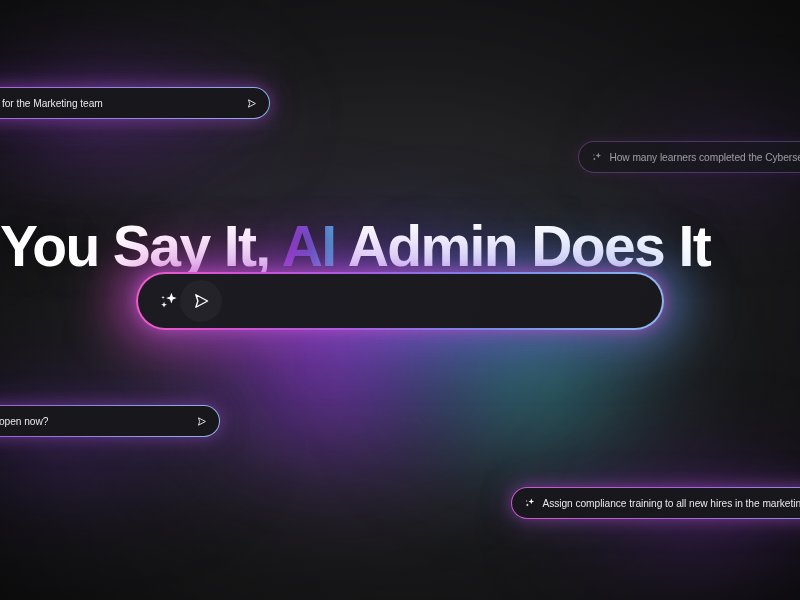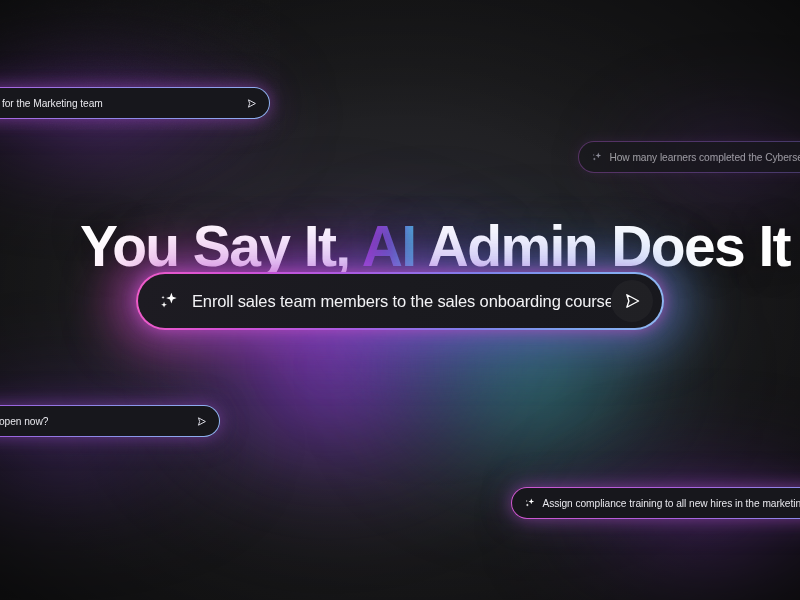--- a/index.html
+++ b/index.html
@@ -85,21 +85,21 @@
     pointer-events: none;
     opacity: 0.40;
     mix-blend-mode: overlay;
   }
 
   
   .headline {
     position: absolute;
     left: 0; right: 10px;
     top: 176px;
-    text-align: right;
+    text-align: left;
     font-size: 57px;
     line-height: 64px;
     font-weight: 700;
     letter-spacing: -1.6px;
     color: #ffffff;
     white-space: nowrap;
     text-shadow: 0 0 30px rgba(0,0,0,0.55);
   }
   .headline .ai {
     background-image: linear-gradient(100deg, #8d3fd6 0%, #9b44dd 22%, #7b63e8 52%, #59a6e8 78%, #49c7e8 100%);
@@ -264,21 +264,20 @@
 
   <div class="prompt-wrap">
     <div class="prompt-halo"></div>
     <div class="prompt-bar">
       <div class="prompt-inner">
         <svg class="spark" viewBox="0 0 24 24">
           <path d="M14.6 3.1l1.55 4.2 4.2 1.55-4.2 1.55-1.55 4.2-1.55-4.2-4.2-1.55 4.2-1.55z" fill="#ffffff"></path>
           <path d="M6.6 12.9l.85 2.3 2.3.85-2.3.85-.85 2.3-.85-2.3-2.3-.85 2.3-.85z" fill="#ffffff"></path>
           <path d="M5.5 6.2l.5 1.35 1.35.5-1.35.5-.5 1.35-.5-1.35-1.35-.5 1.35-.5z" fill="#ffffff"></path>
         </svg>
-        <div class="prompt-text" placeholder="Ask AI Admin anything">Enroll sales team members to the sales onboarding course</div>
         <div class="send-btn">
           <svg width="22" height="22" viewBox="0 0 24 24">
             <path d="M6.4 5.2 L19.2 12 L6.4 18.8 L8.6 12 Z" fill="none" stroke="#ffffff" stroke-width="1.5" stroke-linejoin="round"></path>
           </svg>
         </div>
       </div>
     </div>
   </div>
 
   <div class="pill" id="pill-reports">

